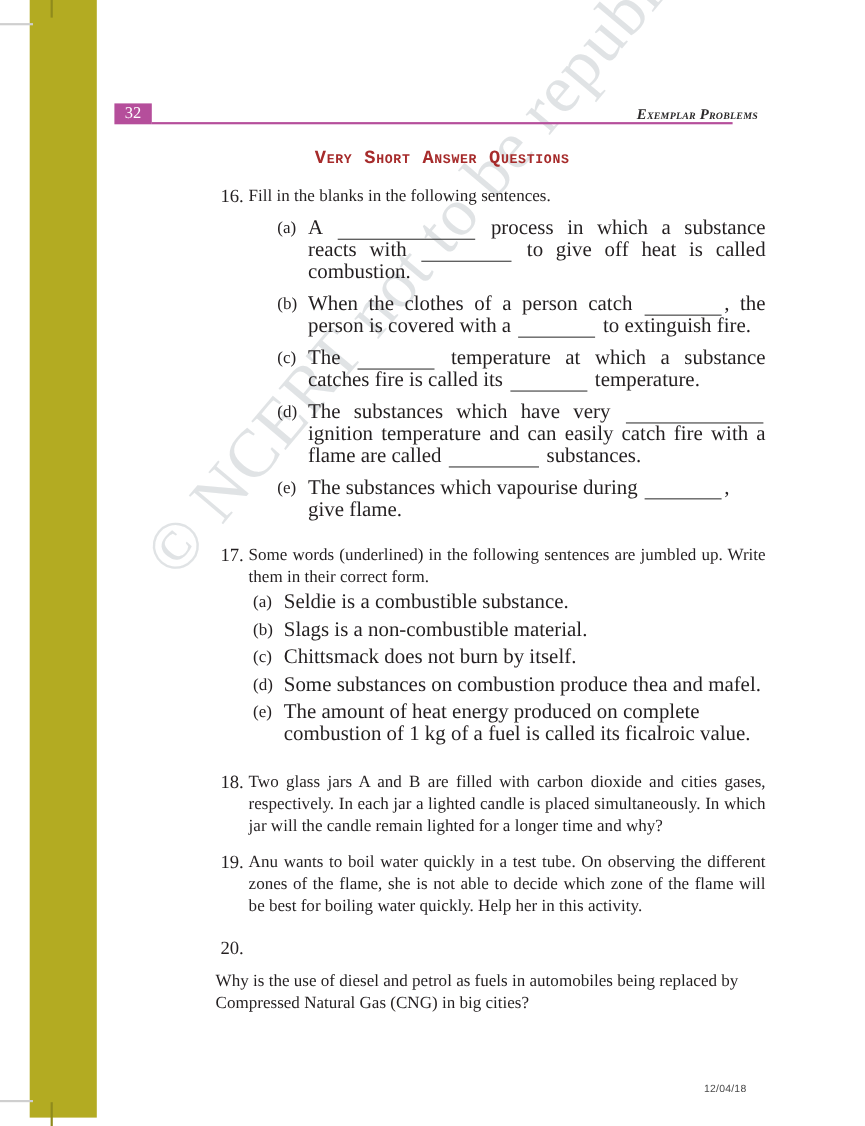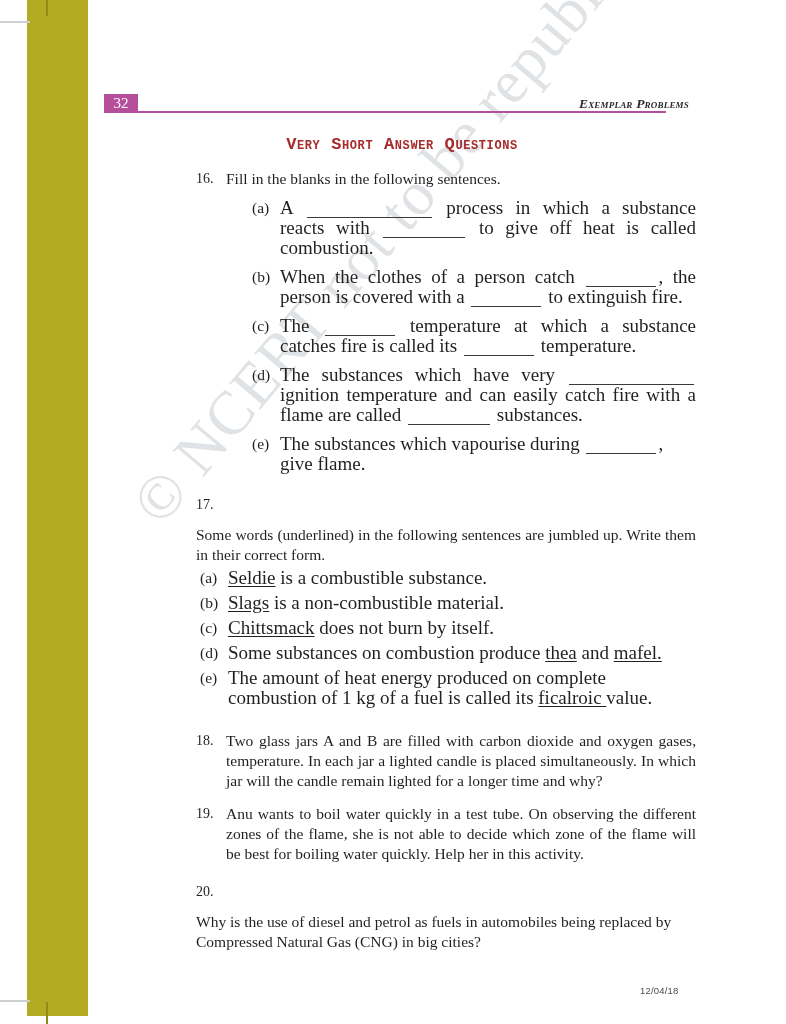--- a/index.html
+++ b/index.html
@@ -166,23 +166,23 @@
   }
   .question {
     position: relative;
     display: flex;
     align-items: flex-start;
     margin-bottom: 13px;
   }
   .q-num {
     width: 30px;
     flex: 0 0 30px;
-    font-size: 14px;
+    font-size: 17px;
     line-height: 20px;
-    text-align: left;
+    text-align: center;
   }
   .q-body {
     flex: 1 1 auto;
     font-size: 15.5px;
     line-height: 20px;
     text-align: justify;
     text-justify: inter-word;
   }
   .q-body.nojustify {
     text-align: left;
@@ -234,21 +234,20 @@
     border-bottom: 1.4px solid #3a3a3a;
     vertical-align: bottom;
     margin: 0 2px;
     height: 13px;
   }
   .blank-sm { width: 70px; }
   .blank-md { width: 82px; }
   .blank-xl { width: 125px; }
 
   .underlined {
-    text-decoration: underline;
     text-underline-offset: 2px;
   }
 
   
   .footer-date {
     position: absolute;
     left: 640px;
     top: 985px;
     font-family: "Liberation Sans", "DejaVu Sans", sans-serif;
     font-size: 9.5px;
@@ -312,21 +311,21 @@
 
             <div class="subitem">
               <div class="s-label">(e)</div>
               <div class="s-text nojustify">The substances which vapourise during <span class="blank blank-sm"></span>, give flame.</div>
             </div>
 
           </div>
         </div>
       </div>
 
-      <div class="question" style="margin-top:16px;flex-direction:column;">
+      <div class="question" style="margin-top:16px;">
         <div class="q-num">17.</div>
         <div class="q-body">
           <div>Some words (underlined) in the following sentences are jumbled up. Write them in their correct form.</div>
 
           <div class="subitems tight q17-subs">
 
             <div class="subitem">
               <div class="s-label">(a)</div>
               <div class="s-text nojustify"><span class="underlined">Seldie</span> is a combustible substance.</div>
             </div>
@@ -350,21 +349,21 @@
               <div class="s-label">(e)</div>
               <div class="s-text nojustify">The amount of heat energy produced on complete combustion of 1 kg of a fuel is called its <span class="underlined">ficalroic </span>value.</div>
             </div>
 
           </div>
         </div>
       </div>
 
       <div class="question" style="margin-top:18px;">
         <div class="q-num">18.</div>
-        <div class="q-body">Two glass jars A and B are filled with carbon dioxide and oxygen gases, temperature. In each jar a lighted candle is placed simultaneously. In which jar will the candle remain lighted for a longer time and why?</div>
+        <div class="q-body">Two glass jars A and B are filled with carbon dioxide and cities gases, respectively. In each jar a lighted candle is placed simultaneously. In which jar will the candle remain lighted for a longer time and why?</div>
       </div>
 
       <div class="question" style="margin-top:5px;">
         <div class="q-num">19.</div>
         <div class="q-body">Anu wants to boil water quickly in a test tube. On observing the different zones of the flame, she is not able to decide which zone of the flame will be best for boiling water quickly. Help her in this activity.</div>
       </div>
 
       <div class="question" style="margin-top:18px;flex-direction:column;">
         <div class="q-num">20.</div>
         <div class="q-body nojustify">Why is the use of diesel and petrol as fuels in automobiles being replaced by Compressed Natural Gas (CNG) in big cities?</div>

